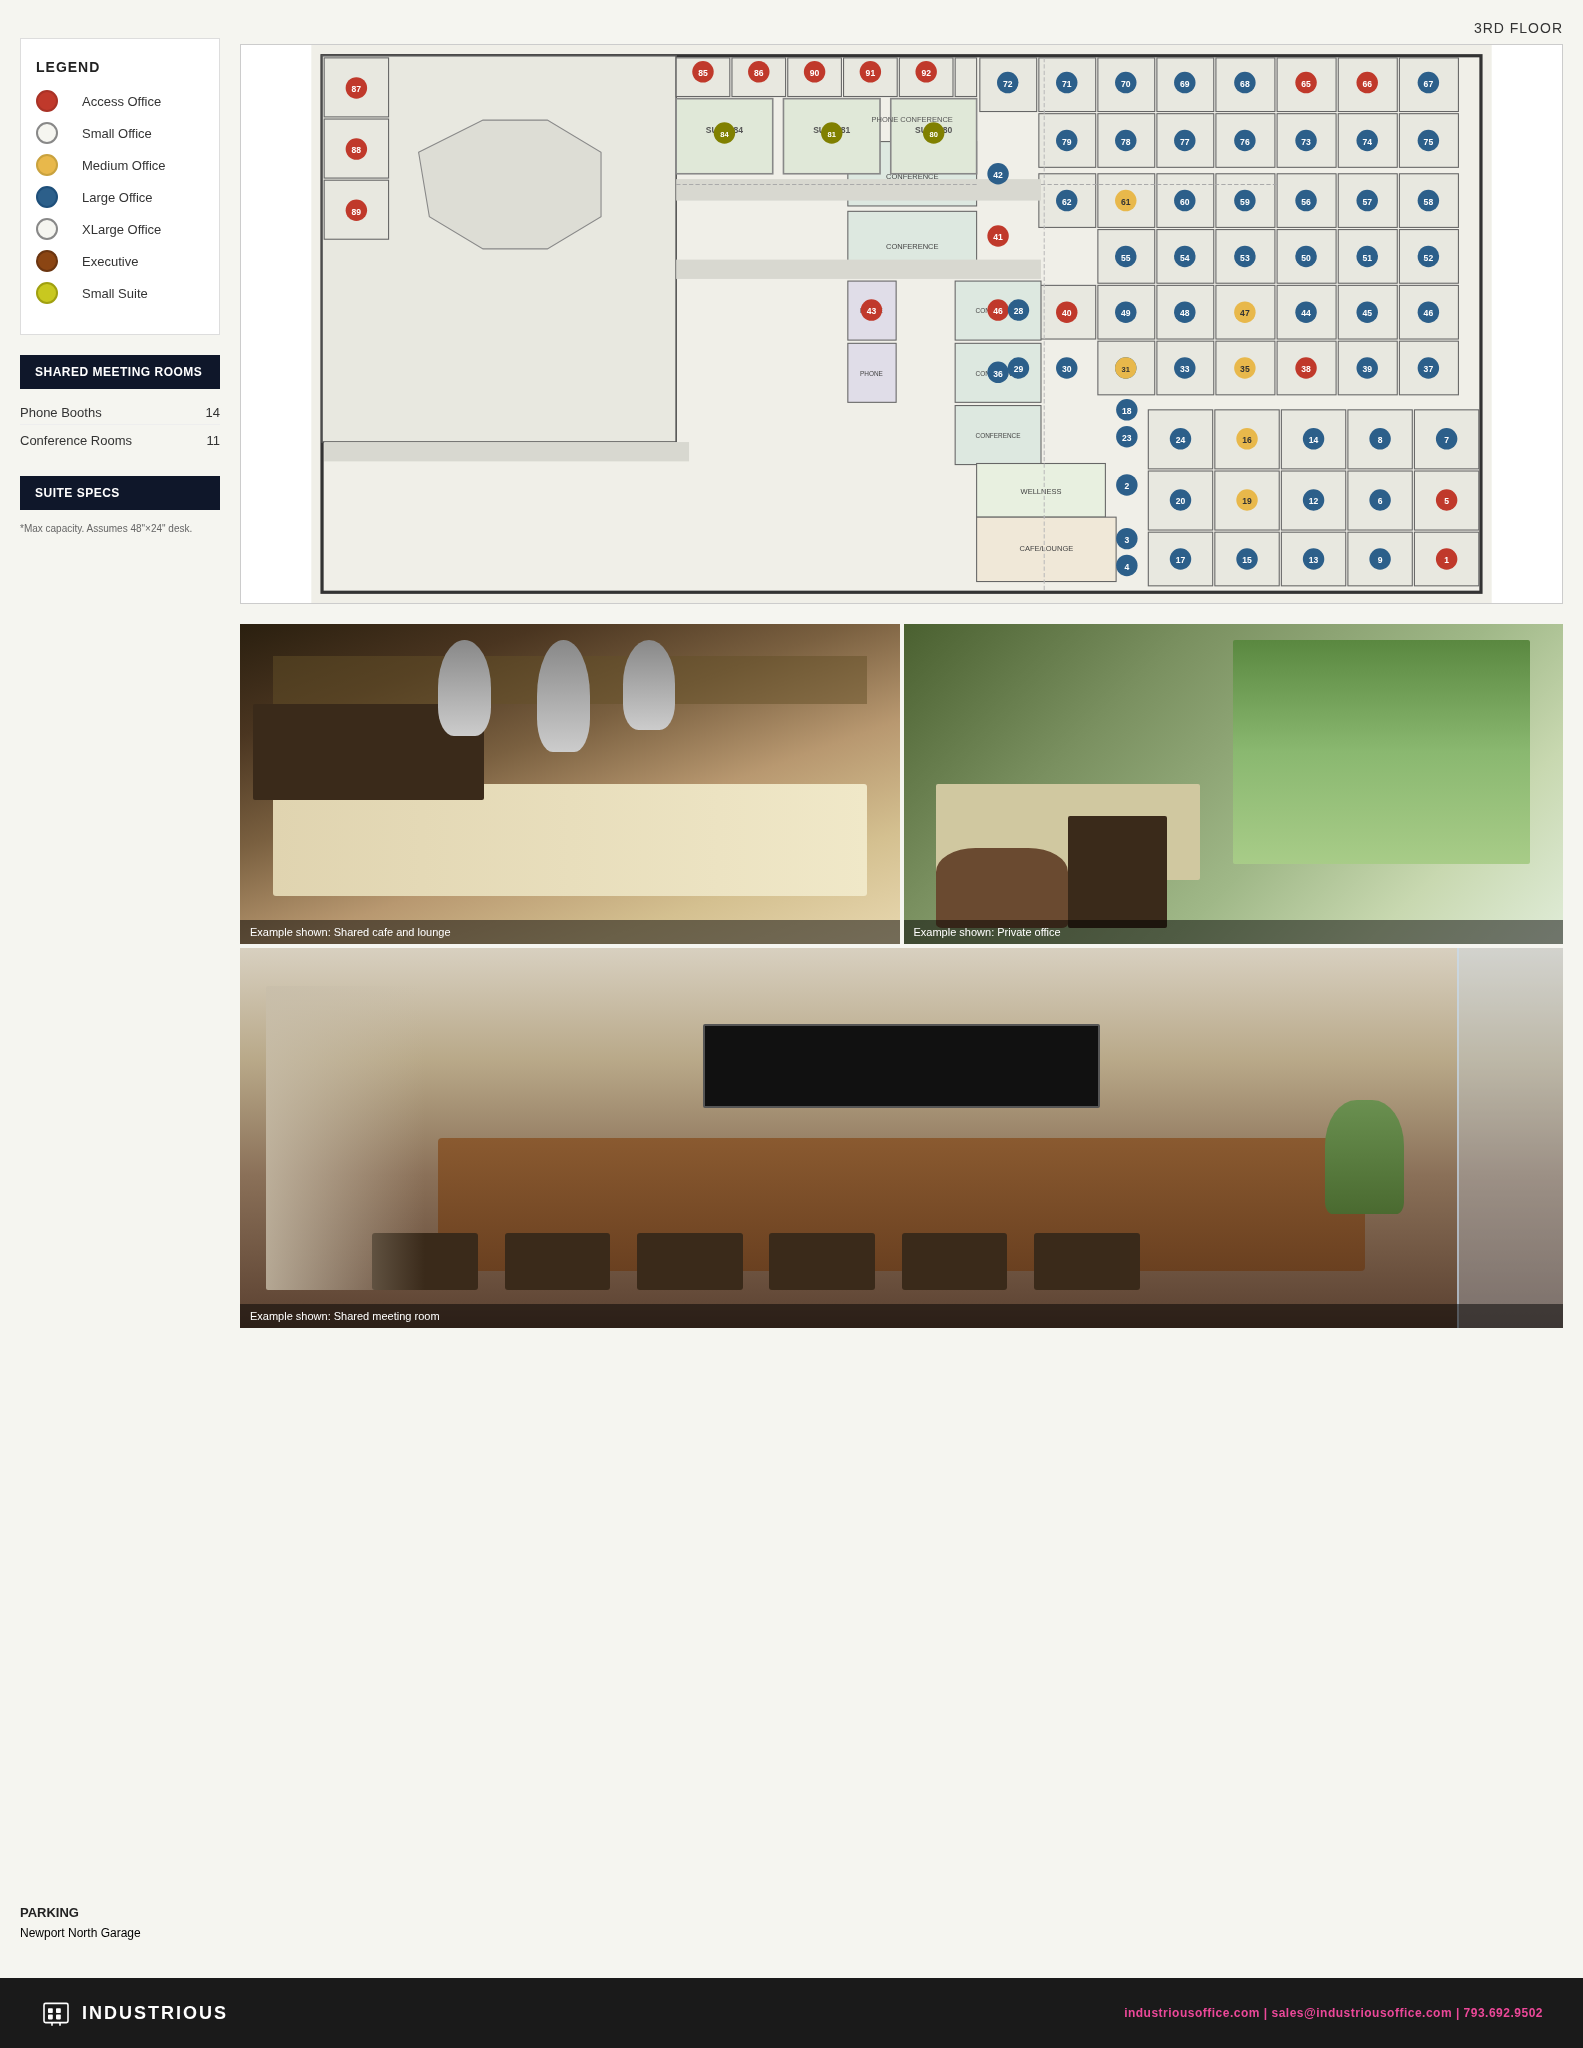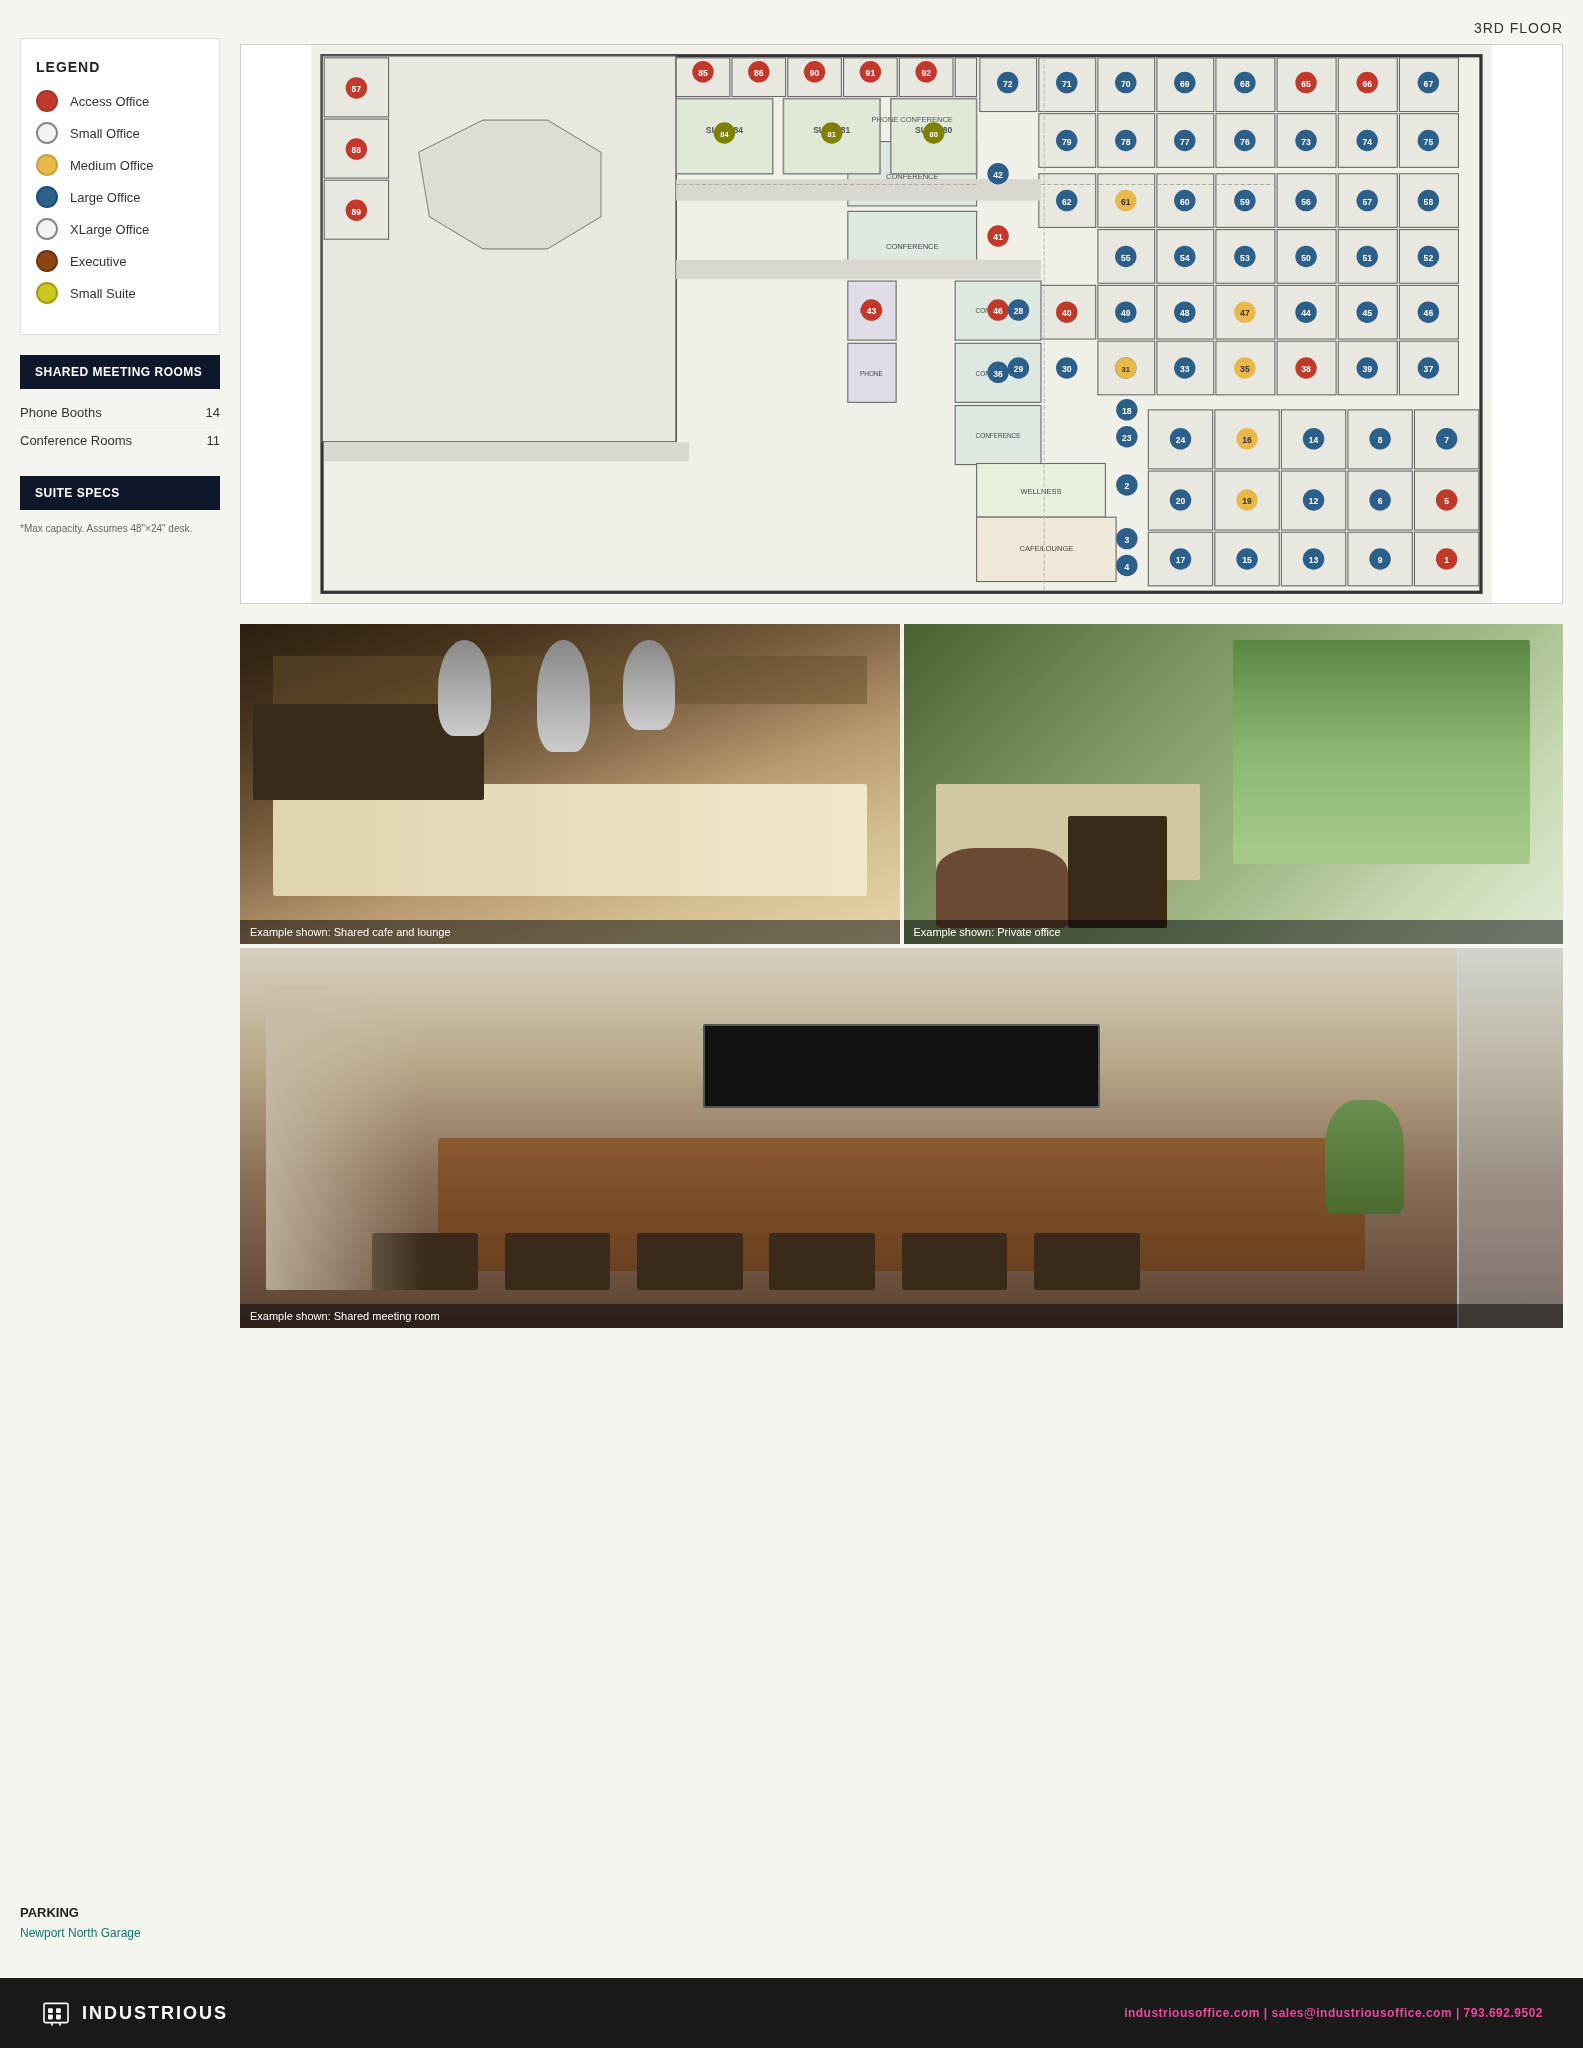--- a/index.html
+++ b/index.html
@@ -40,21 +40,21 @@
       font-weight: 800;
       font-size: 14px;
       letter-spacing: 1px;
       margin-bottom: 15px;
       color: #222;
     }
 
     .legend-item {
       display: flex;
       align-items: center;
-      gap: 12px;
+      gap: 24px;
       margin-bottom: 10px;
       font-size: 13px;
       color: #333;
     }
 
     .legend-dot {
       width: 22px;
       height: 22px;
       border-radius: 50%;
       flex-shrink: 0;
@@ -144,21 +144,21 @@
 
     .parking-title {
       font-weight: 700;
       font-size: 13px;
       color: #222;
       margin-bottom: 6px;
     }
 
     .parking-value {
       font-size: 12px;
-      color: #0f766e;
+      color: #000000;
     }
 
     
     .main-content {
       flex: 1;
       display: flex;
       flex-direction: column;
       padding: 20px 20px 0 0;
     }
 

